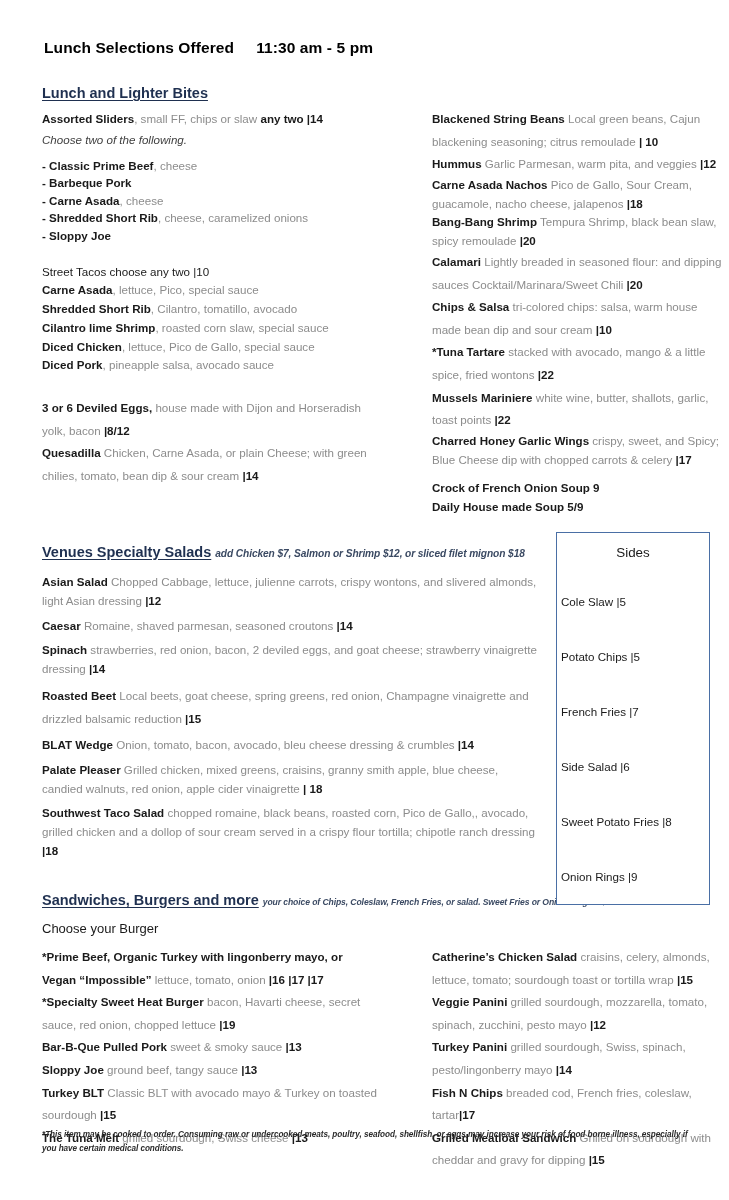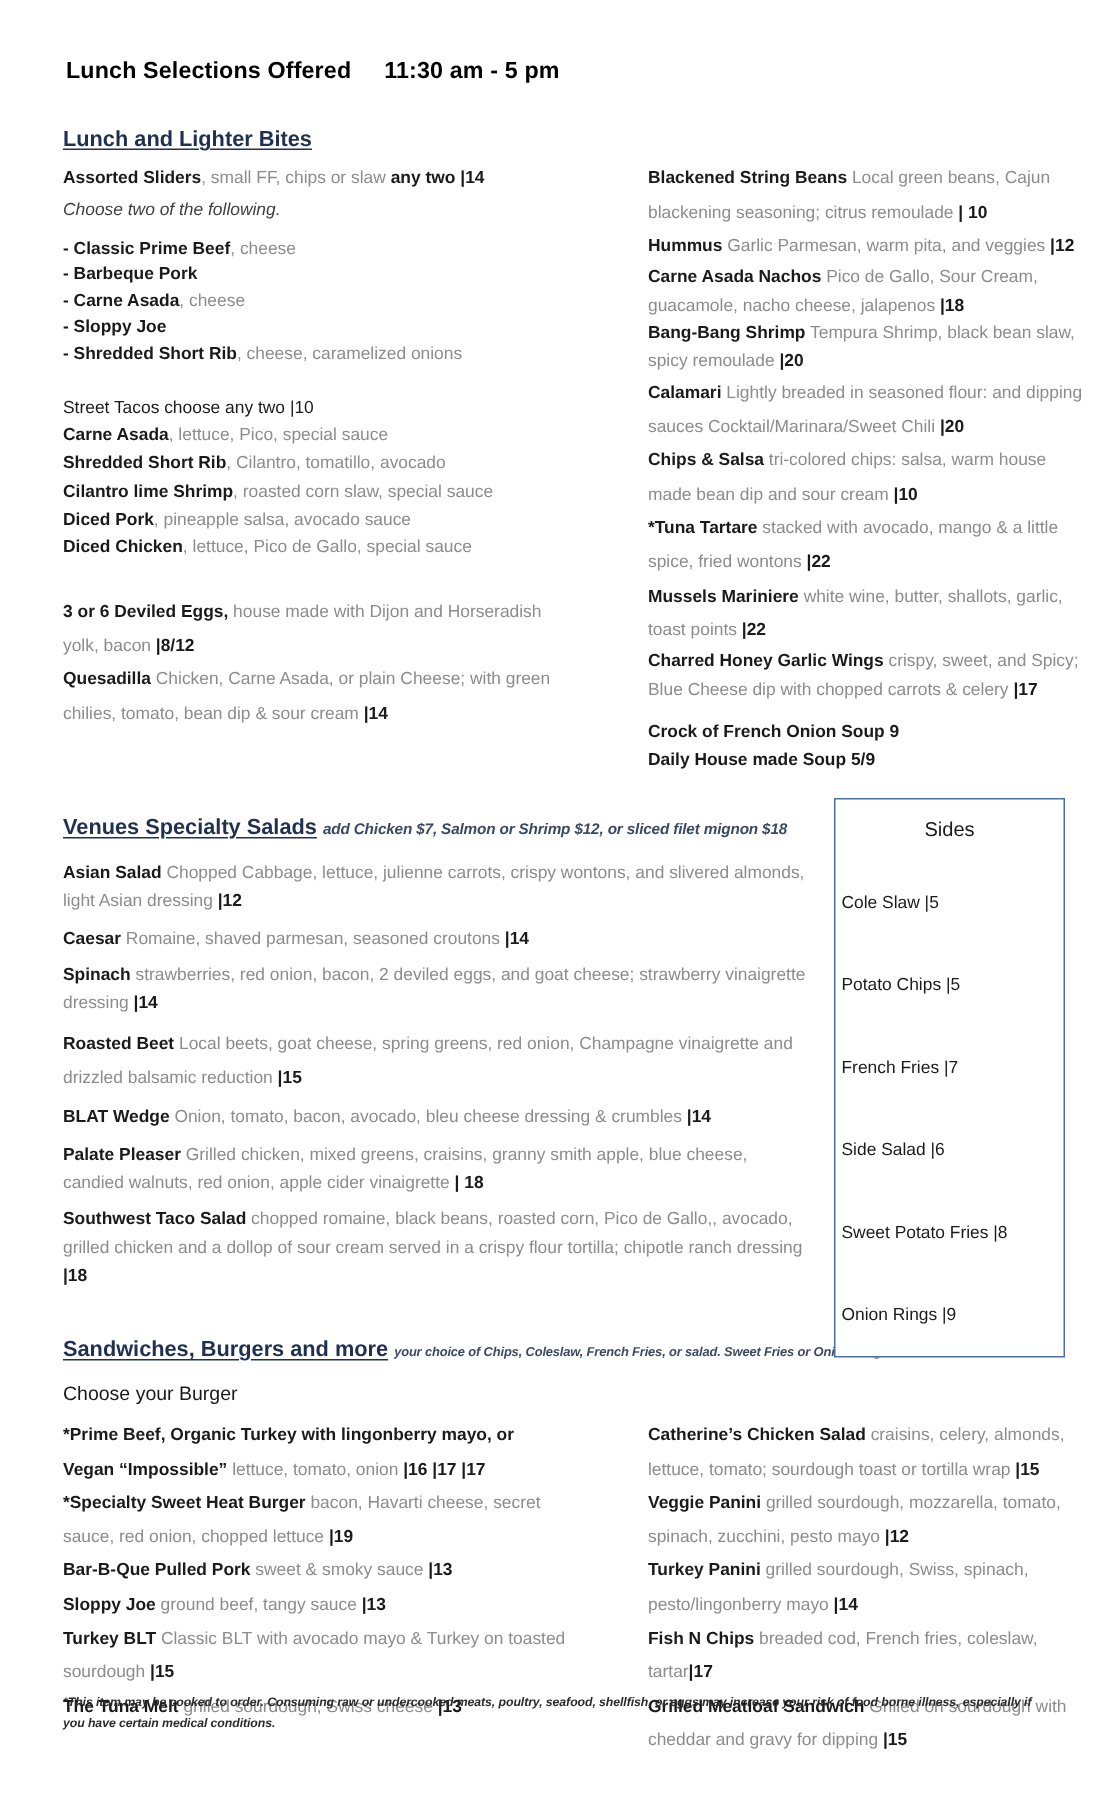--- a/index.html
+++ b/index.html
@@ -199,35 +199,35 @@
         <span class="pr">|14</span>
       </div>
       <div class="entry">
         <span class="it">Choose two of the following.</span>
       </div>
 
       <div class="bullet-list">
         <div class="entry"><span class="nm">- Classic Prime Beef</span><span>, cheese</span></div>
         <div class="entry"><span class="nm">- Barbeque Pork</span><span></span></div>
         <div class="entry"><span class="nm">- Carne Asada</span><span>, cheese</span></div>
+        <div class="entry"><span class="nm">- Shredded Short Rib</span><span>, cheese, caramelized onions</span></div>
         <div class="entry"><span class="nm">- Sloppy Joe</span><span></span></div>
-        <div class="entry"><span class="nm">- Shredded Short Rib</span><span>, cheese, caramelized onions</span></div>
       </div>
 
       <div class="gap-18"></div>
 
       <div class="entry">
         <span class="nmplain">Street Tacos choose any two</span>
         <span class="nmplain">|10</span>
       </div>
       <div class="entry"><span class="nm">Carne Asada</span><span>, lettuce, Pico, special sauce</span></div>
       <div class="entry"><span class="nm">Shredded Short Rib</span><span>, Cilantro, tomatillo, avocado</span></div>
       <div class="entry"><span class="nm">Cilantro lime Shrimp</span><span>, roasted corn slaw, special sauce</span></div>
+      <div class="entry"><span class="nm">Diced Chicken</span><span>, lettuce, Pico de Gallo, special sauce</span></div>
       <div class="entry"><span class="nm">Diced Pork</span><span>, pineapple salsa, avocado sauce</span></div>
-      <div class="entry"><span class="nm">Diced Chicken</span><span>, lettuce, Pico de Gallo, special sauce</span></div>
 
       <div class="gap-22"></div>
 
       <div class="entry loose">
         <span class="nm">3 or 6 Deviled Eggs,</span><span> house made with Dijon and Horseradish yolk, bacon </span><span class="pr">|8/12</span>
       </div>
       <div class="entry loose">
         <span class="nm">Quesadilla</span><span> Chicken, Carne Asada, or plain Cheese; with green chilies, tomato, bean dip &amp; sour cream </span><span class="pr">|14</span>
       </div>
     </div>

